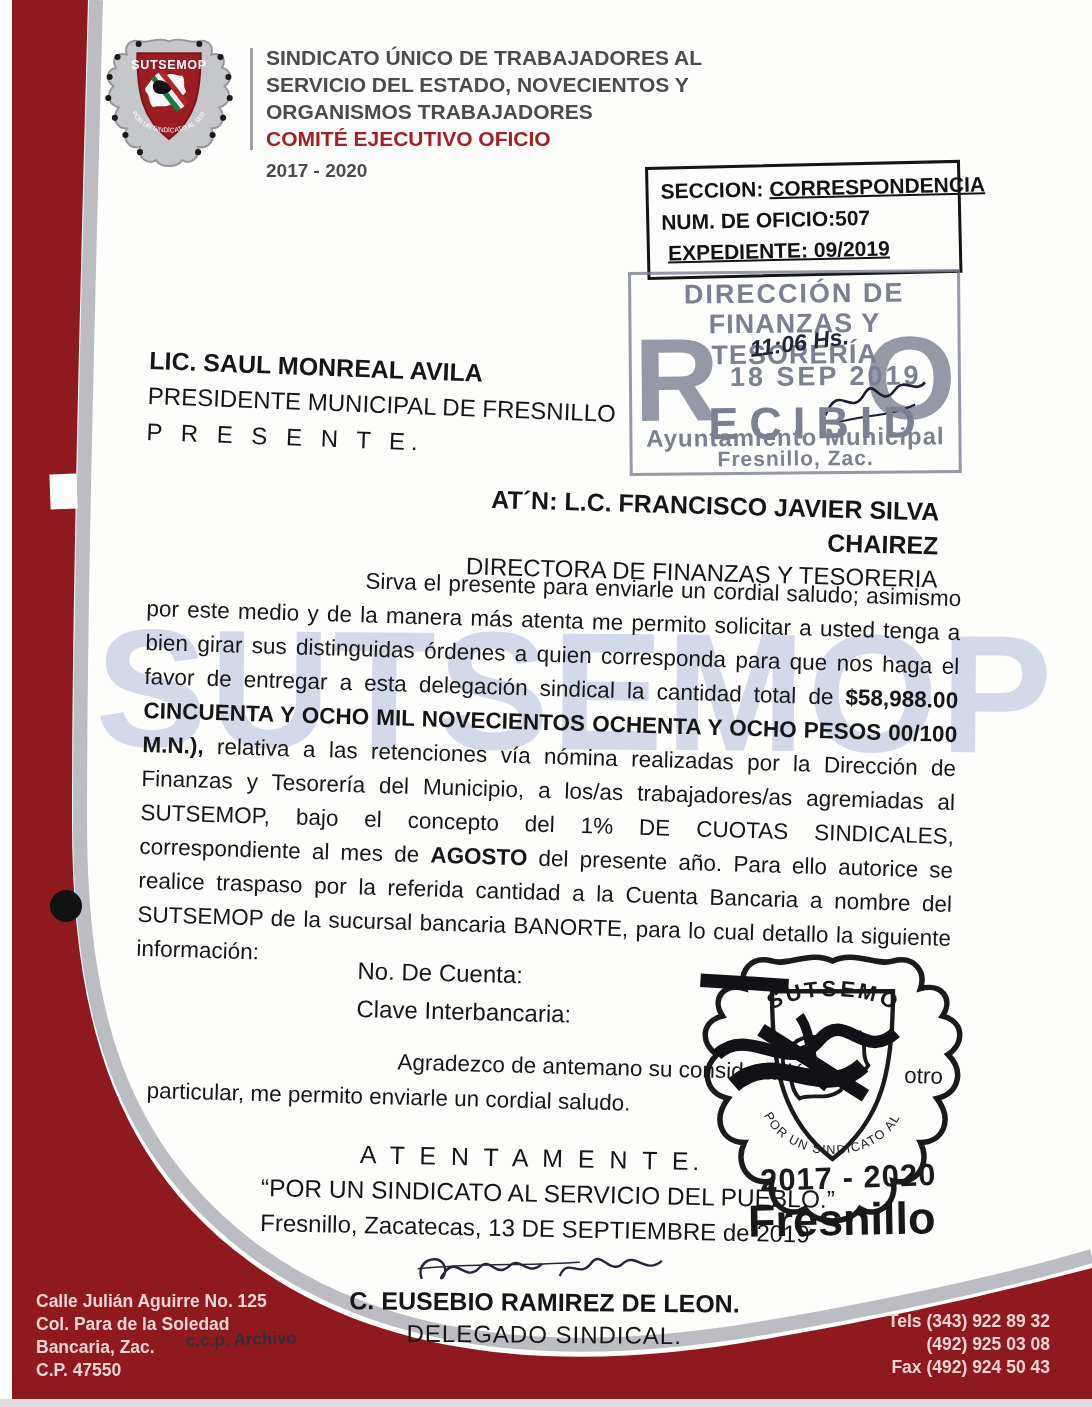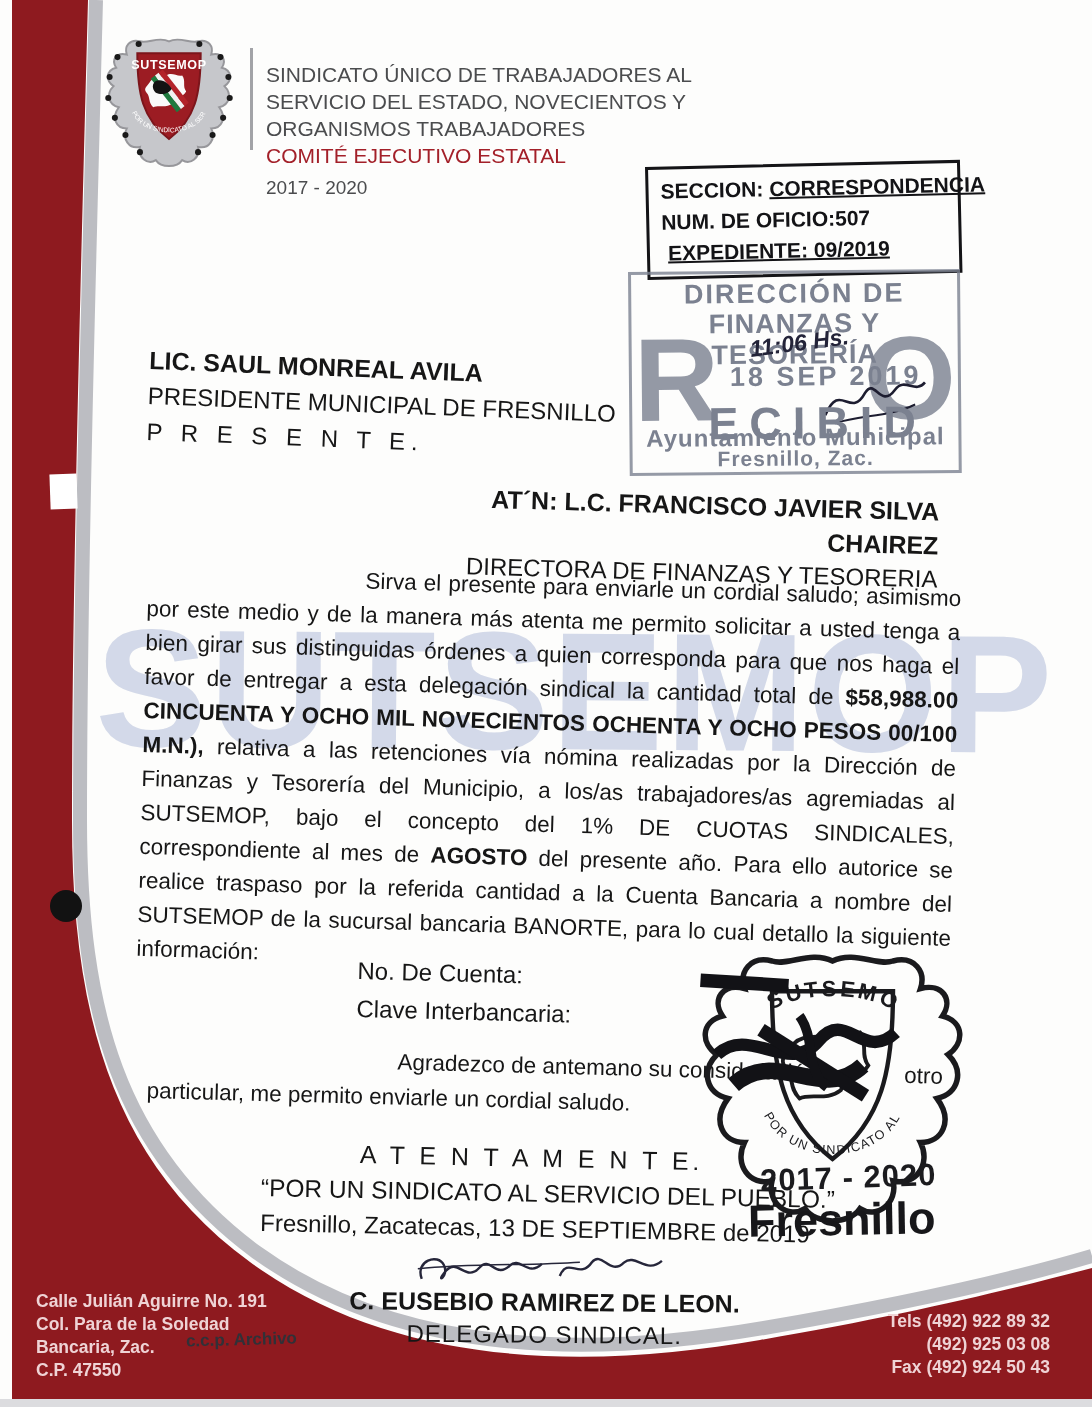--- a/index.html
+++ b/index.html
@@ -13,21 +13,21 @@
   
   #bg{position:absolute;left:0;top:0;z-index:0;}
   
   .watermark{
     z-index:1;left:96px;top:604px;font-size:168px;font-weight:bold;line-height:1;
     color:rgba(170,181,214,0.5);letter-spacing:2px;transform:rotate(0.4deg) scaleX(1.0);
     transform-origin:left top;white-space:nowrap;
   }
   
   .hdr-divider{left:250px;top:48px;width:3px;height:102px;background:#a2a3a7;z-index:2;}
-  .hdr-text{left:266px;top:61px;z-index:2;line-height:27px;font-size:21px;font-weight:normal;color:#4b4c4e;}
+  .hdr-text{left:266px;top:44px;z-index:2;line-height:27px;font-size:21px;font-weight:bold;color:#4b4c4e;}
   .hdr-red{color:#a32029;}
   .hdr-period{font-size:19px;margin-top:5px;}
   
   .office-box{
     left:645px;top:167px;width:287px;padding:6px 10px 8px 12px;border:3px solid #141417;
     transform:rotate(-1.3deg);transform-origin:left top;z-index:3;
     font-size:21px;font-weight:bold;line-height:31px;color:#131316;background:rgba(255,255,255,0.2);
   }
   .office-box .u{margin-left:6px;}
   
@@ -130,21 +130,21 @@
     <text font-size="5" fill="#ffffff" font-family="Liberation Sans, sans-serif">
       <textPath href="#logoArc">POR UN SINDICATO AL SERVICIO DEL PUEBLO</textPath>
     </text>
   </svg>
 
   <div class="abs hdr-divider"></div>
   <div class="abs hdr-text">
     <div>SINDICATO ÚNICO DE TRABAJADORES AL</div>
     <div>SERVICIO DEL ESTADO, NOVECIENTOS Y</div>
     <div>ORGANISMOS TRABAJADORES</div>
-    <div class="hdr-red">COMITÉ EJECUTIVO ESTATAL</div>
+    <div class="hdr-red">COMITÉ EJECUTIVO OFICIO</div>
     <div class="hdr-period">2017 - 2020</div>
   </div>
 
   <div class="abs office-box">
     <div><span>SECCION:</span><span class="u">CORRESPONDENCIA</span></div>
     <div>NUM. DE OFICIO:507</div>
     <div class="u">EXPEDIENTE: 09/2019</div>
   </div>
 
   <div class="abs rstamp">
@@ -222,24 +222,24 @@
       <path d="M12,30 C5,12 28,4 34,16 C40,28 24,36 36,22 C48,8 56,34 70,18 C80,6 86,30 100,16 C110,6 118,28 132,14" fill="none" stroke="#26263a" stroke-width="2.4"></path>
       <path d="M150,26 C158,6 170,30 182,12 C192,0 200,26 214,12 C226,2 236,24 252,10" fill="none" stroke="#26263a" stroke-width="2.4"></path>
       <path d="M8,20 C60,14 120,16 170,12" fill="none" stroke="#26263a" stroke-width="1.4"></path>
     </svg>
     <div class="nm">C. EUSEBIO RAMIREZ DE LEON.</div>
     <div class="tt">DELEGADO SINDICAL.</div>
   </div>
   <div class="abs ccp">c.c.p. Archivo</div>
 
   <div class="abs foot-left">
-    <div>Calle Julián Aguirre No. 191</div>
+    <div>Calle Julián Aguirre No. 125</div>
     <div>Col. Para de la Soledad</div>
     <div>Bancaria, Zac.</div>
     <div>C.P. 47550</div>
   </div>
   <div class="abs foot-right">
-    <div>Tels (492) 922 89 32</div>
+    <div>Tels (343) 922 89 32</div>
     <div>(492) 925 03 08</div>
     <div>Fax (492) 924 50 43</div>
   </div>
 
 </div>
 
 </body></html>

